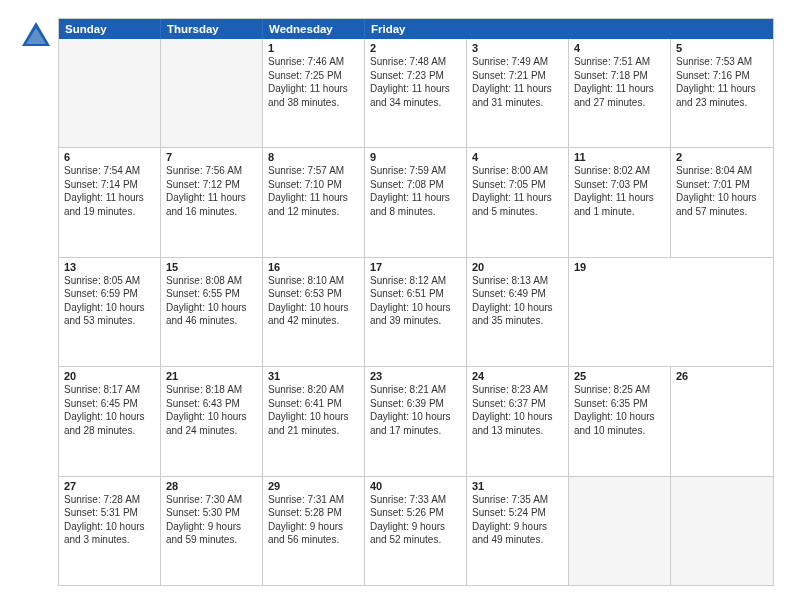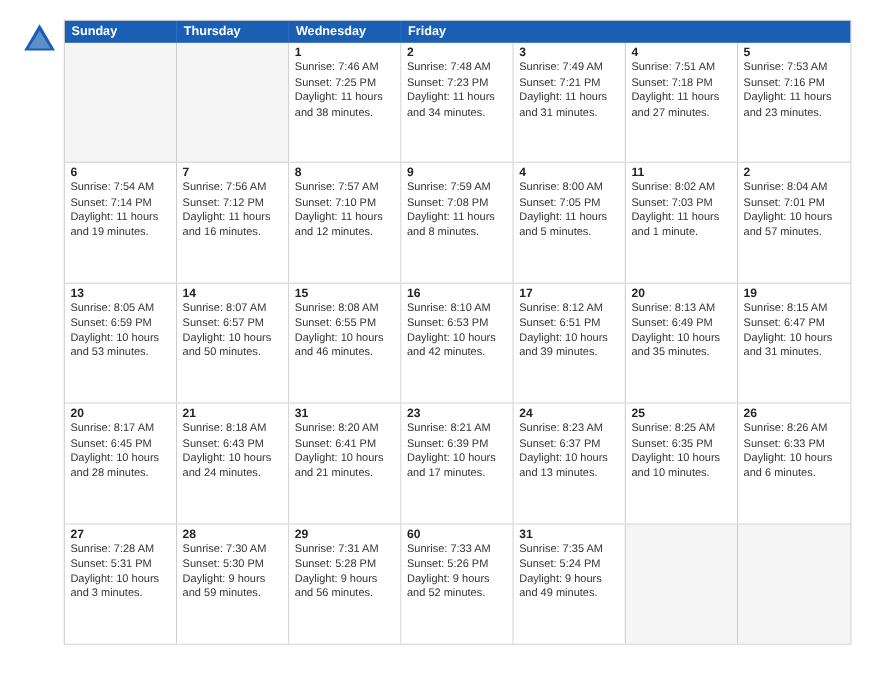--- a/index.html
+++ b/index.html
@@ -180,42 +180,37 @@
             <span class="day-num">2</span>
             <div class="info">Sunrise: 8:04 AM<br>Sunset: 7:01 PM<br>Daylight: 10 hours and 57 minutes.</div>
           </div>
         </div>
         <div class="cal-row">
           <div class="cal-cell">
             <span class="day-num">13</span>
             <div class="info">Sunrise: 8:05 AM<br>Sunset: 6:59 PM<br>Daylight: 10 hours and 53 minutes.</div>
           </div>
           <div class="cal-cell">
-            <span class="day-num">14</span>
-            <div class="info">Sunrise: 8:07 AM<br>Sunset: 6:57 PM<br>Daylight: 10 hours and 50 minutes.</div>
-          </div>
-          <div class="cal-cell">
             <span class="day-num">15</span>
             <div class="info">Sunrise: 8:08 AM<br>Sunset: 6:55 PM<br>Daylight: 10 hours and 46 minutes.</div>
           </div>
           <div class="cal-cell">
             <span class="day-num">16</span>
             <div class="info">Sunrise: 8:10 AM<br>Sunset: 6:53 PM<br>Daylight: 10 hours and 42 minutes.</div>
           </div>
           <div class="cal-cell">
             <span class="day-num">17</span>
             <div class="info">Sunrise: 8:12 AM<br>Sunset: 6:51 PM<br>Daylight: 10 hours and 39 minutes.</div>
           </div>
           <div class="cal-cell">
             <span class="day-num">20</span>
             <div class="info">Sunrise: 8:13 AM<br>Sunset: 6:49 PM<br>Daylight: 10 hours and 35 minutes.</div>
           </div>
           <div class="cal-cell">
             <span class="day-num">19</span>
-            <div class="info">Sunrise: 8:15 AM<br>Sunset: 6:47 PM<br>Daylight: 10 hours and 31 minutes.</div>
           </div>
         </div>
         <div class="cal-row">
           <div class="cal-cell">
             <span class="day-num">20</span>
             <div class="info">Sunrise: 8:17 AM<br>Sunset: 6:45 PM<br>Daylight: 10 hours and 28 minutes.</div>
           </div>
           <div class="cal-cell">
             <span class="day-num">21</span>
             <div class="info">Sunrise: 8:18 AM<br>Sunset: 6:43 PM<br>Daylight: 10 hours and 24 minutes.</div>
@@ -231,38 +226,37 @@
           <div class="cal-cell">
             <span class="day-num">24</span>
             <div class="info">Sunrise: 8:23 AM<br>Sunset: 6:37 PM<br>Daylight: 10 hours and 13 minutes.</div>
           </div>
           <div class="cal-cell">
             <span class="day-num">25</span>
             <div class="info">Sunrise: 8:25 AM<br>Sunset: 6:35 PM<br>Daylight: 10 hours and 10 minutes.</div>
           </div>
           <div class="cal-cell">
             <span class="day-num">26</span>
-            <div class="info">Sunrise: 8:26 AM<br>Sunset: 6:33 PM<br>Daylight: 10 hours and 6 minutes.</div>
           </div>
         </div>
         <div class="cal-row">
           <div class="cal-cell">
             <span class="day-num">27</span>
             <div class="info">Sunrise: 7:28 AM<br>Sunset: 5:31 PM<br>Daylight: 10 hours and 3 minutes.</div>
           </div>
           <div class="cal-cell">
             <span class="day-num">28</span>
             <div class="info">Sunrise: 7:30 AM<br>Sunset: 5:30 PM<br>Daylight: 9 hours and 59 minutes.</div>
           </div>
           <div class="cal-cell">
             <span class="day-num">29</span>
             <div class="info">Sunrise: 7:31 AM<br>Sunset: 5:28 PM<br>Daylight: 9 hours and 56 minutes.</div>
           </div>
           <div class="cal-cell">
-            <span class="day-num">60</span>
+            <span class="day-num">40</span>
             <div class="info">Sunrise: 7:33 AM<br>Sunset: 5:26 PM<br>Daylight: 9 hours and 52 minutes.</div>
           </div>
           <div class="cal-cell">
             <span class="day-num">31</span>
             <div class="info">Sunrise: 7:35 AM<br>Sunset: 5:24 PM<br>Daylight: 9 hours and 49 minutes.</div>
           </div>
           <div class="cal-cell empty"></div>
           <div class="cal-cell empty"></div>
         </div>
       </div>

